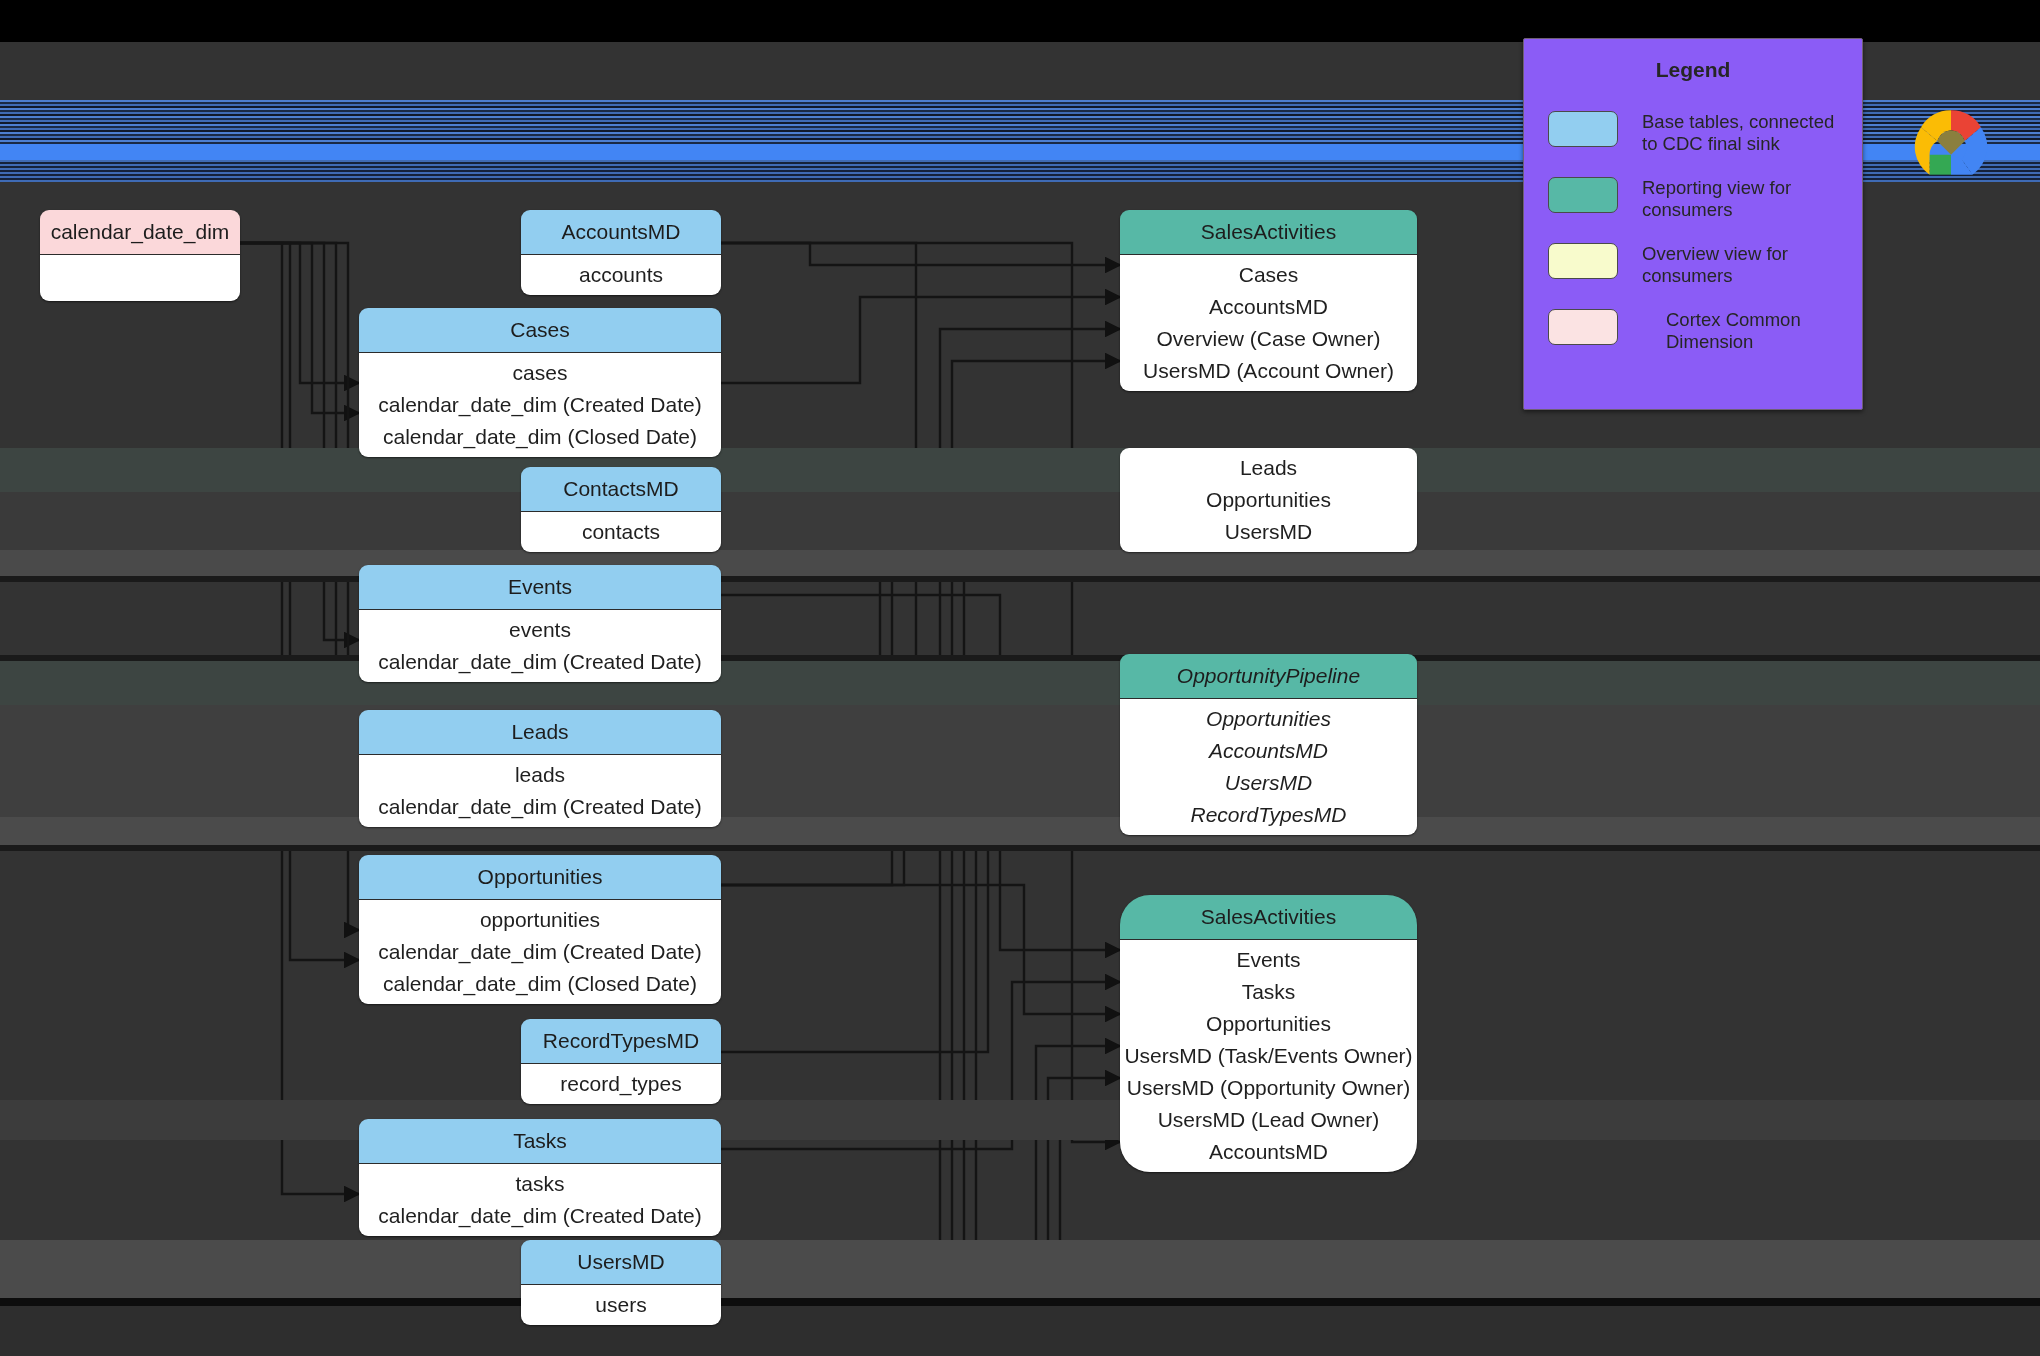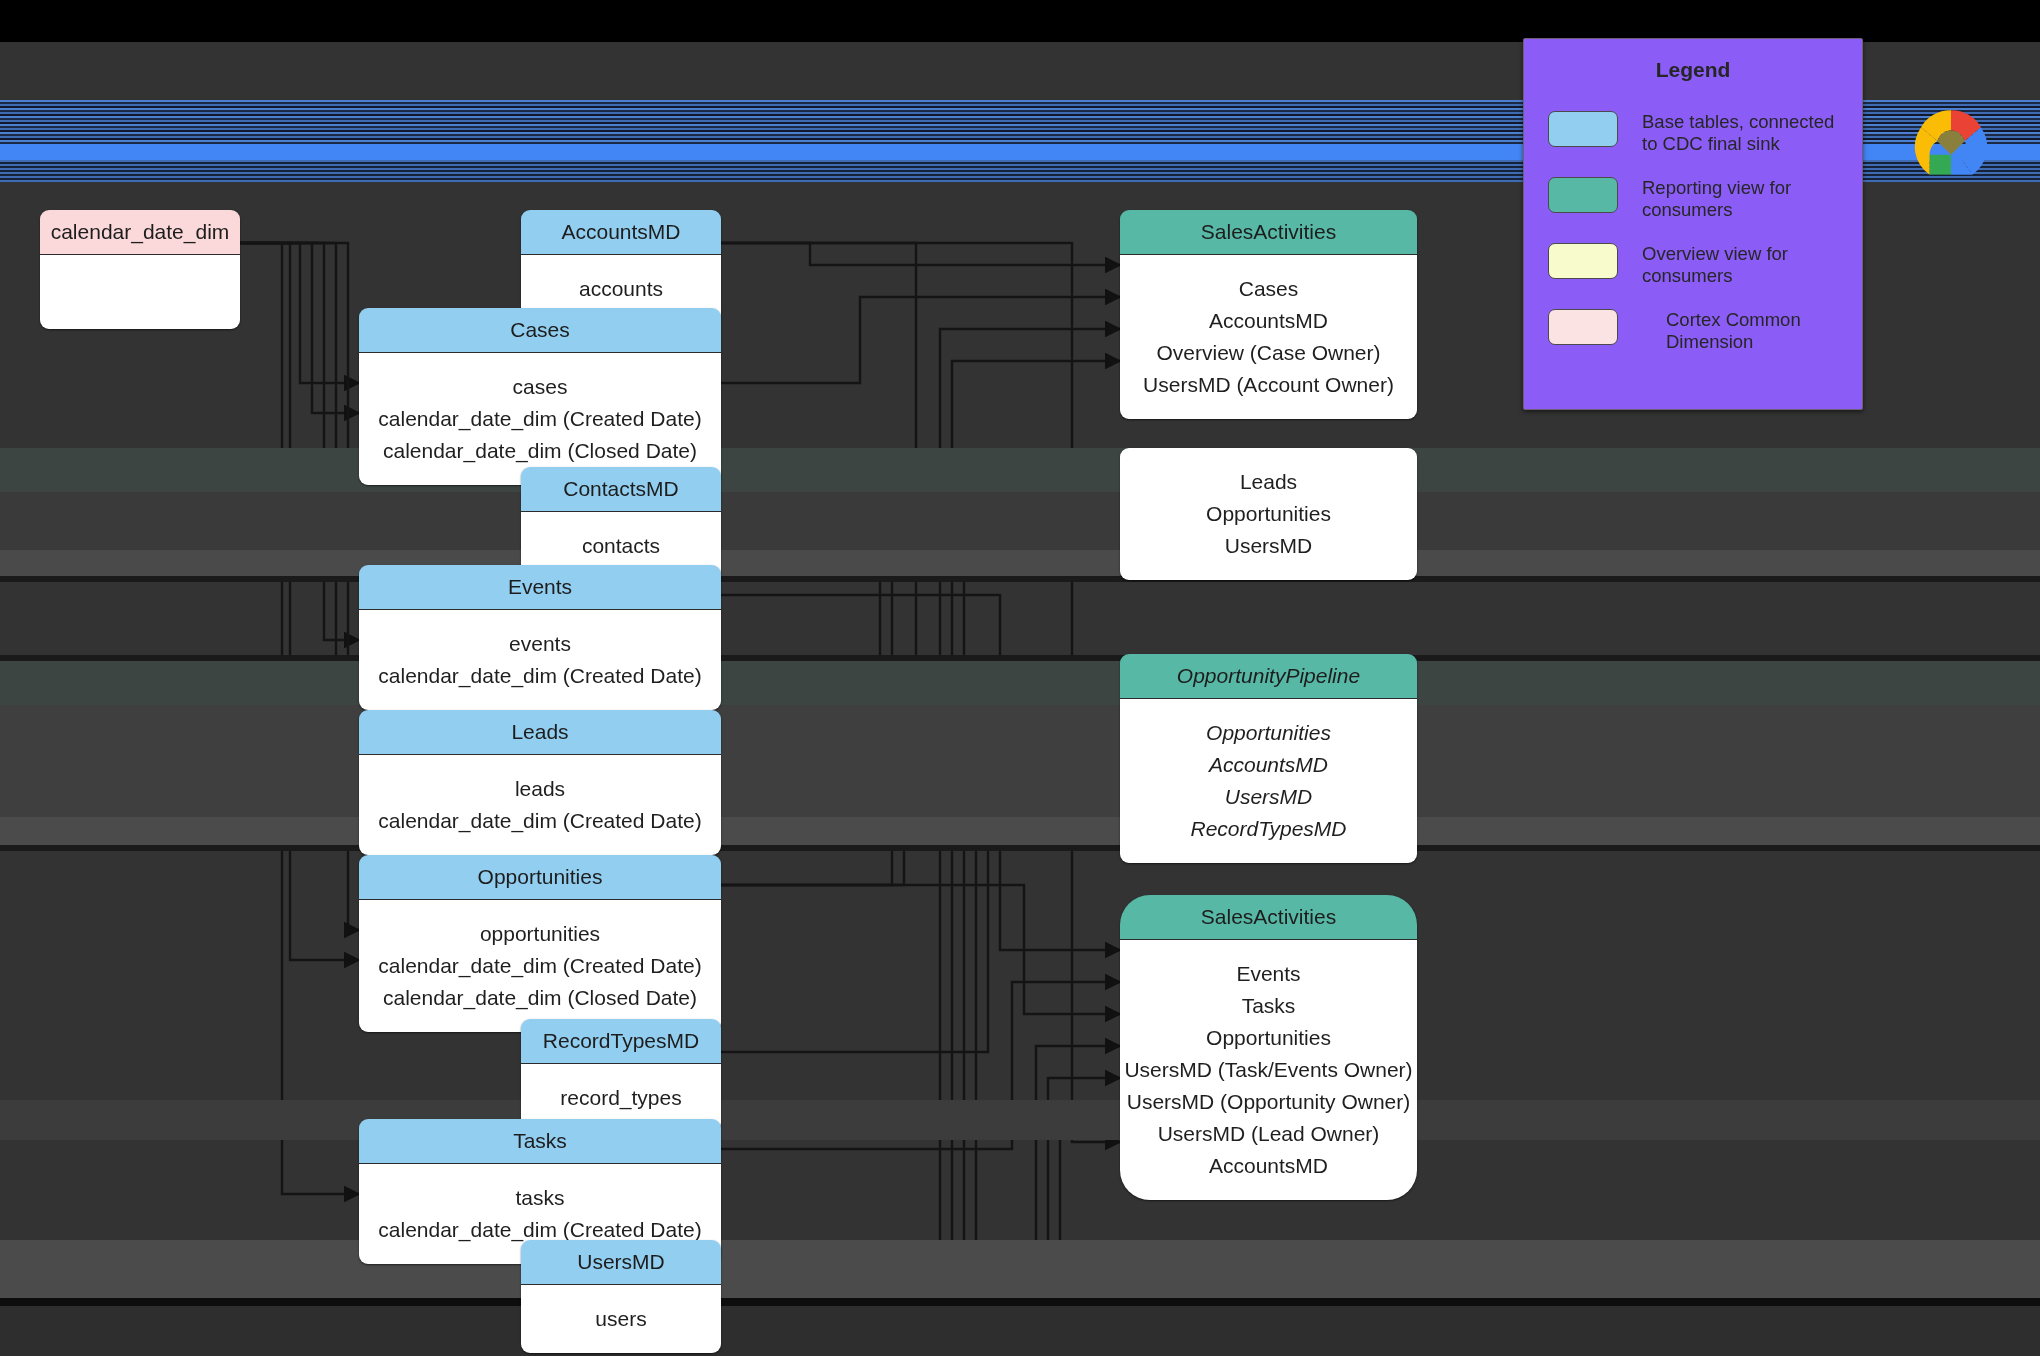--- a/index.html
+++ b/index.html
@@ -17,21 +17,21 @@
 
   
   #links{position:absolute;left:0;top:0;width:2040px;height:1356px;pointer-events:none;}
 
   
   .node{position:absolute;border-radius:9px;overflow:hidden;
         box-shadow:0 1px 2px rgba(0,0,0,.55);}
   .node .hdr{
      text-align:center;color:#1d1d1d;font-size:21px;line-height:44px;height:44px;
      border-bottom:1px solid #2b2b2b;}
-  .node .body{background:#ffffff;padding:18px 0;}
+  .node .body{background:#ffffff;padding:4px 0;}
   .node .row{
      text-align:center;color:#1f1f1f;font-size:21px;line-height:32px;height:32px;
      white-space:nowrap;}
   .node.base .hdr{background:#92cef0;}
   .node.view .hdr{background:#57b8a6;}
   .node.dim  .hdr{background:#fbd8da;}
   .node.dim  .body{min-height:38px;}
 
   
   #legend{position:absolute;left:1523px;top:38px;width:338px;height:370px;

